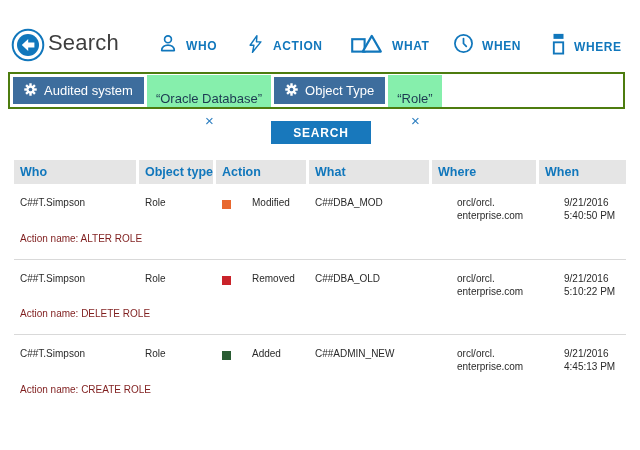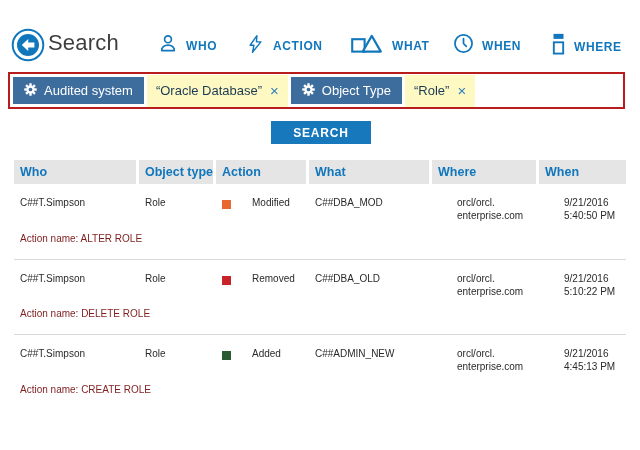--- a/index.html
+++ b/index.html
@@ -15,25 +15,25 @@
               cursor:pointer; text-decoration:none; }
   .nav-item .nav-label { color:#1177bc; font-size:12px; font-weight:bold; letter-spacing:0.6px; }
   .nav-who    { left:158px; }
   .nav-action { left:246px; }
   .nav-what   { left:350px; }
   .nav-when   { left:453px; }
   .nav-where  { left:551px; }
 
   
   .filter-bar { position:absolute; left:8px; top:72px; width:617px; height:37px;
-                border:2px solid #b91c1c; background:#fff; display:flex; align-items:center;
+                border:2px solid #4d7c0f; background:#fff; display:flex; align-items:center;
                 padding:0 3px; gap:3px; }
   .chip { height:27px; display:inline-flex; align-items:center; font-size:13px; }
   .chip-dark  { background:#3d6d9d; color:#fff; padding:0 11px; gap:7px; cursor:pointer; }
-  .chip-light { background:#fef9c3; color:#1c3a52; padding:16px 9px; gap:7px; }
+  .chip-light { background:#86efac; color:#1c3a52; padding:16px 9px; gap:7px;flex-direction:column; }
   .chip-remove { color:#2e7fc1; font-size:15px; line-height:1; cursor:pointer; margin-left:1px; }
 
   
   .search-btn { position:absolute; left:271px; top:121px; width:100px; height:23px;
                 background:#1878bc; color:#fff; border:none; font-family:inherit;
                 font-size:12px; font-weight:bold; letter-spacing:0.8px; cursor:pointer; }
 
   
   .grid-cols { display:grid; grid-template-columns:122px 74px 90px 120px 104px 87px; column-gap:3px; }
   .results-table { position:absolute; left:14px; top:160px; width:612px; }

